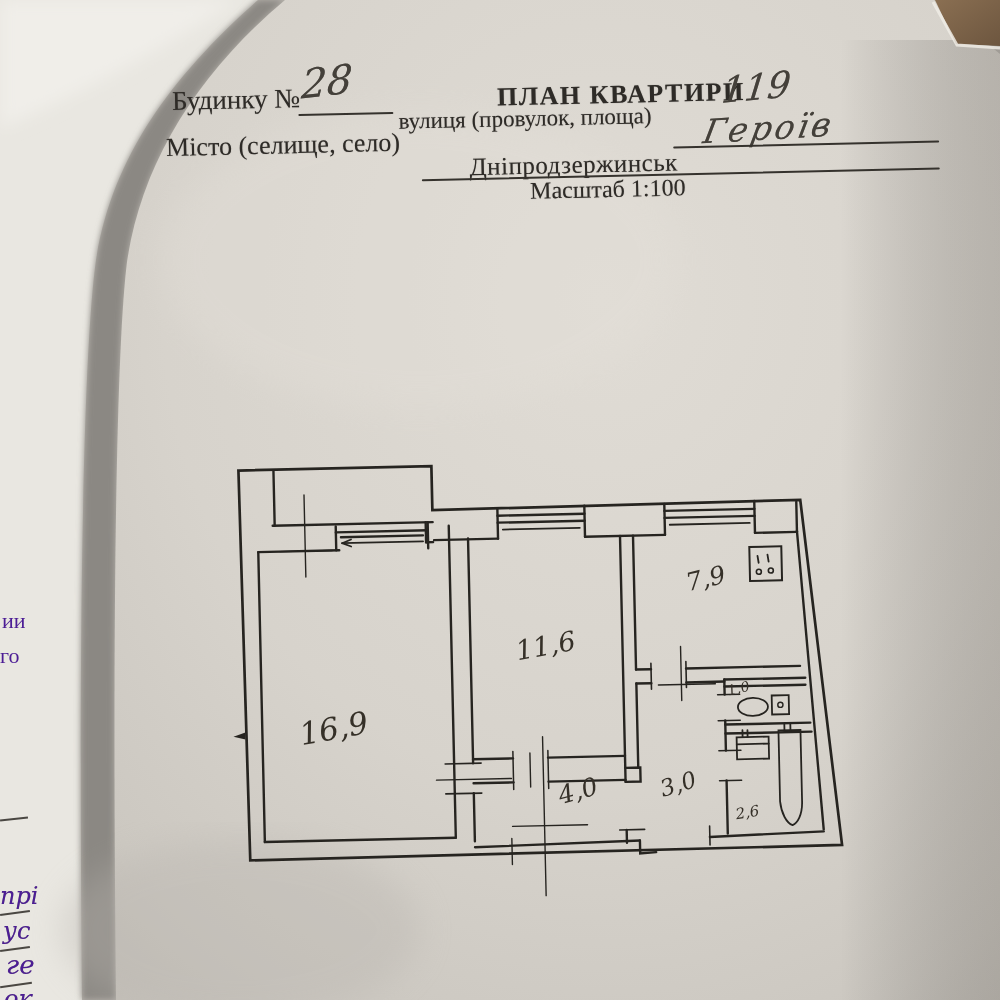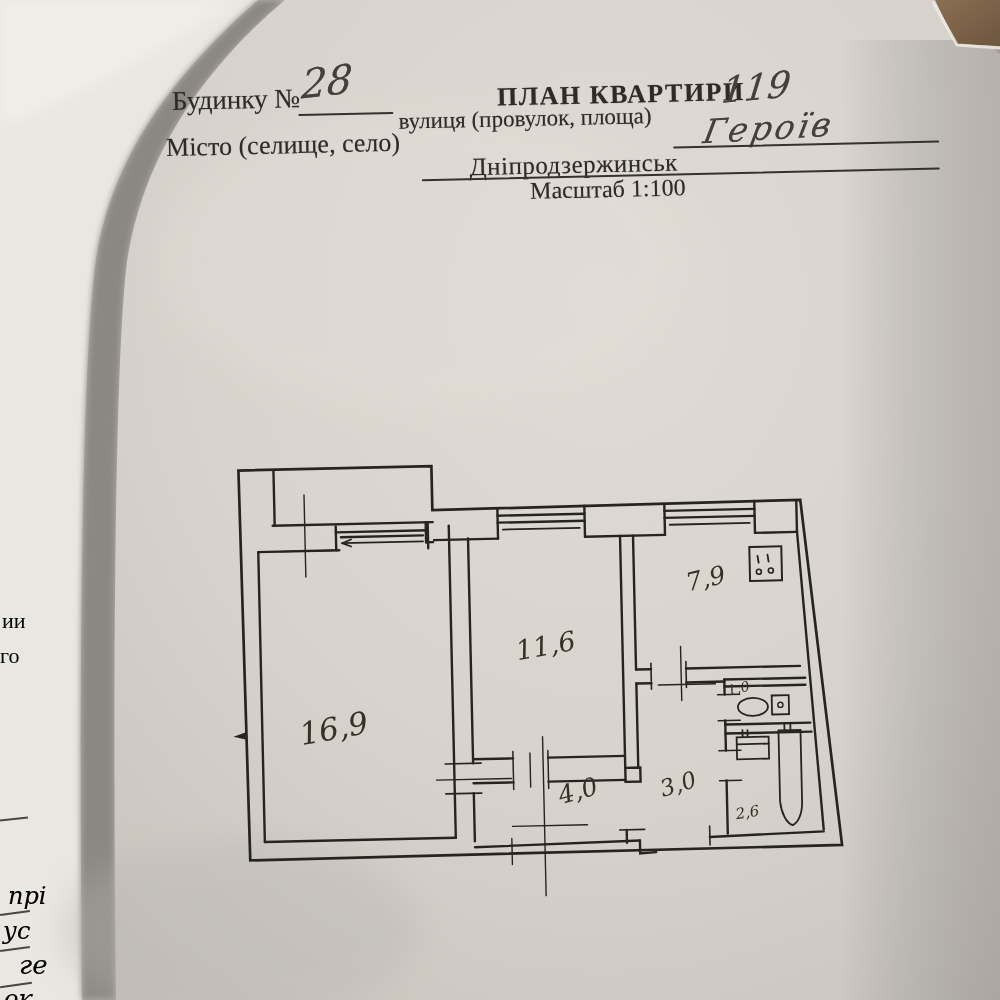--- a/index.html
+++ b/index.html
@@ -8,21 +8,21 @@
   .photo *{box-sizing:border-box;}
   #bg-svg{position:absolute;left:0;top:0;width:1000px;height:1000px;}
   .content{position:absolute;left:0;top:0;width:1000px;height:1000px;
            transform:rotate(-1.3deg);transform-origin:170px 100px;}
   .ptext{position:absolute;color:#2e2b27;white-space:nowrap;
          text-shadow:0 0 1px rgba(46,43,39,.4);}
   .hw{font-family:"DejaVu Serif",serif;font-style:italic;color:#44403a;
       white-space:nowrap;position:absolute;
       text-shadow:0 0 .6px rgba(60,56,50,.5);}
   .uline{position:absolute;background:#35322d;height:2px;border-radius:1px;}
-  .frag{position:absolute;color:#000000;white-space:nowrap;}
+  .frag{position:absolute;color:#4c1d95;white-space:nowrap;}
   .frag-rule{position:absolute;background:#4a4742;height:2px;}
   #plan-svg{position:absolute;left:215px;top:448px;}
   #plan-svg text{font-family:"DejaVu Serif",serif;font-style:italic;fill:#353028;}
 </style>
 </head>
 <body>
 
 <div class="photo">
 
   <svg id="bg-svg" viewBox="0 0 1000 1000" xmlns="http://www.w3.org/2000/svg">
@@ -67,25 +67,25 @@
     <ellipse cx="240" cy="930" rx="180" ry="90" fill="#b8b4ae" opacity="0.35" filter="url(#soft16)"></ellipse>
     <rect x="840" y="40" width="160" height="960" fill="url(#rightShade)"></rect>
 
     <path d="M935,0 L1000,0 L1000,46 L956,44 Z" fill="url(#brownGrad)"></path>
     <path d="M933,2 L957,45 L1000,48" stroke="#eeebe4" stroke-width="3" fill="none" opacity="0.85"></path>
   </svg>
 
   <div class="frag" style="left:2px;top:608px;font-size:22px;">ии</div>
   <div class="frag" style="left:0px;top:643px;font-size:22px;font-family:Liberation Serif, serif;">го</div>
   <div class="frag-rule" style="left:0px;top:818px;width:28px;transform:rotate(-6deg);"></div>
-  <div class="frag hw" style="left:0px;top:882px;font-size:24px;margin-left:8px;">прі</div>
+  <div class="frag hw" style="left:0px;top:882px;font-size:24px;">прі</div>
   <div class="frag-rule" style="left:0px;top:912px;width:30px;transform:rotate(-8deg);"></div>
   <div class="frag hw" style="left:3px;top:917px;font-size:24px;">ус</div>
   <div class="frag-rule" style="left:0px;top:948px;width:30px;transform:rotate(-8deg);"></div>
-  <div class="frag hw" style="left:6px;top:950px;font-size:26px;margin-left:13px;">ге</div>
+  <div class="frag hw" style="left:6px;top:950px;font-size:26px;">ге</div>
   <div class="frag-rule" style="left:0px;top:984px;width:32px;transform:rotate(-8deg);"></div>
   <div class="frag hw" style="left:4px;top:985px;font-size:24px;">ок</div>
 
   <div class="content">
 
     <div class="ptext" style="left:172px;top:86px;font-size:27px;">Будинку №</div>
     <div class="hw" style="left:302px;top:62px;font-size:40px;transform:rotate(-5deg) skewX(-10deg);">28</div>
     <div class="uline" style="left:298px;top:117px;width:95px;"></div>
 
     <div class="ptext" style="left:497px;top:90px;font-size:26px;font-weight:bold;letter-spacing:1.5px;">ПЛАН КВАРТИРИ</div>

